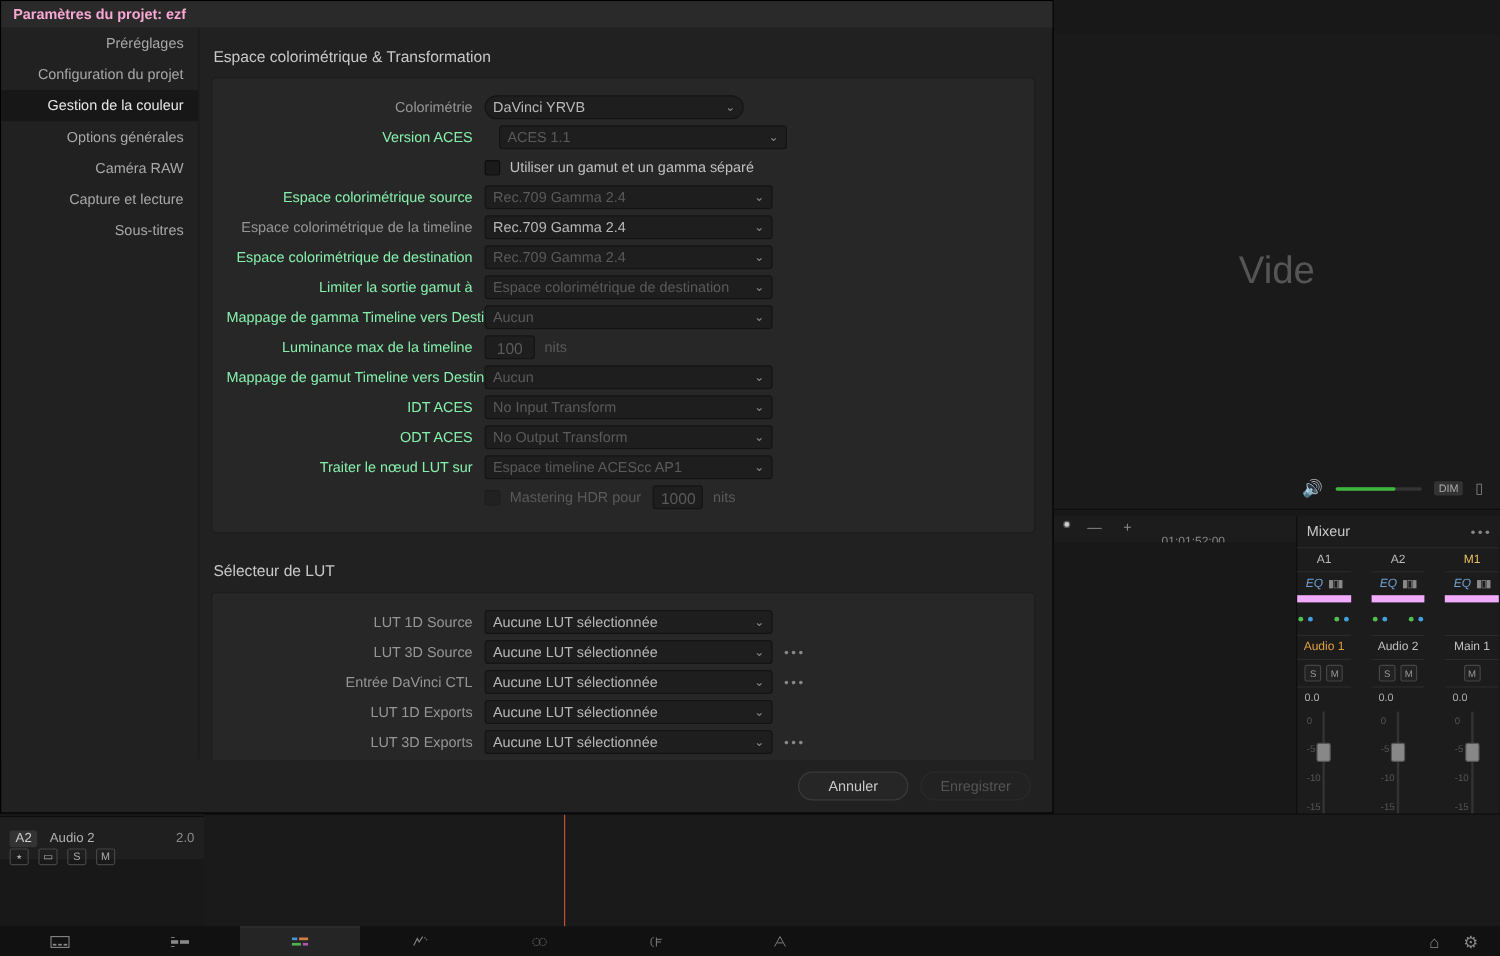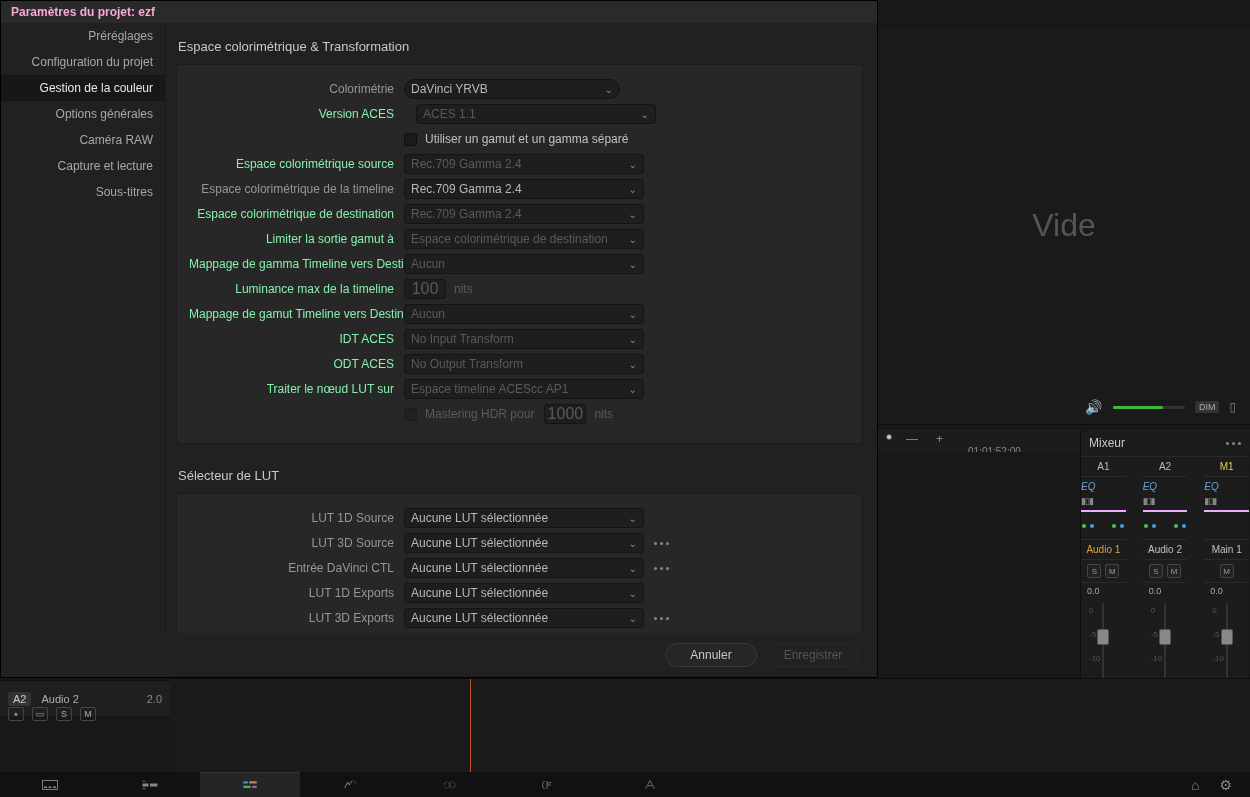--- a/index.html
+++ b/index.html
@@ -63,21 +63,21 @@
   .select.dim { color: #5a5a5a; }
   .select .chev { color: #888; font-size: 10px; }
   .checkbox {
     width: 13px; height: 13px; background: #1a1a1a; border: 1px solid #0e0e0e;
     border-radius: 2px; margin-right: 8px; display: inline-block; flex-shrink: 0;
   }
   .check-label { color: #c0c0c0; font-size: 12px; }
   .check-label.dim { color: #5a5a5a; }
   .numbox {
     width: 42px; height: 20px; background: #1e1e1e; border: 1px solid #141414;
-    border-radius: 3px; text-align: center; color: #888; font-size: 16px;
+    border-radius: 3px; text-align: center; color: #888; font-size: 13px;
     display: flex; align-items: flex-end; justify-content: center;
   }
   .numbox.dim { color: #5a5a5a; }
   .unit { color: #888; margin-left: 8px; font-size: 12px; }
   .unit.dim { color: #5a5a5a; }
   .dots {
     display: flex; gap: 3px; margin-left: 10px; cursor: pointer;
   }
   .dots span { width: 3px; height: 3px; background: #888; border-radius: 50%; }
   .dialog-footer {
@@ -114,21 +114,21 @@
   .mixer {
     position:absolute; left:1080px; top:430px; right:1px; bottom:25px;
     background:#1c1c1c; border-left:1px solid #0e0e0e;
   }
   .mixer-hdr { display:flex; align-items:center; justify-content:space-between; padding:6px 8px; color:#c8c8c8; font-size:12px; border-bottom:1px solid #2a2a2a; }
   .mixer-hdr .dots span { background:#888; }
   .mix-cols { display:flex;gap:17px; }
   .mix-col { width:56px; display:flex; flex-direction:column; align-items:center; font-size:10px; }
   .mix-col .chlabel { padding:4px 0; color:#bbb; border-bottom:1px solid #2a2a2a; width:100%; text-align:center; }
   .mix-col .chlabel.main { color:#e8c060; }
-  .eq-row { padding:4px 0; display:flex; justify-content:center; gap:4px; width:100%; border-bottom:2px solid #f0abfc;flex-direction:column; }
+  .eq-row { padding:4px 0; display:flex; justify-content:center; gap:4px; width:100%; border-bottom:6px solid #f0abfc; }
   .eq-text { color:#6fa0d0; font-style:italic; font-size:10px; }
   .bars { color:#888; font-size:9px; letter-spacing:-1px; }
   .pan-row { height:28px; width:100%; display:flex; align-items:center; justify-content:center; gap:4px; border-bottom:1px solid #2a2a2a; }
   .pan-dot { width:4px; height:4px; border-radius:50%; }
   .name-row { padding:4px 0; width:100%; text-align:center; border-bottom:1px solid #2a2a2a; color:#c0c0c0; font-size:10px;}
   .name-row.orange { color:#e0a040; }
   .sm-row { padding:4px 0; display:flex; gap:4px; justify-content:center; width:100%; border-bottom:1px solid #2a2a2a;}
   .sm-btn { width:14px; height:14px; border:1px solid #444; background:#222; color:#999; font-size:8px; display:flex; align-items:center; justify-content:center; border-radius:2px; }
   .db-row { padding:3px 0; width:100%; text-align:left; color:#aaa; font-size:9px; padding-left:6px;}
   .fader { flex:1; width:100%; display:flex; justify-content:center; position:relative; padding-top:4px; }

